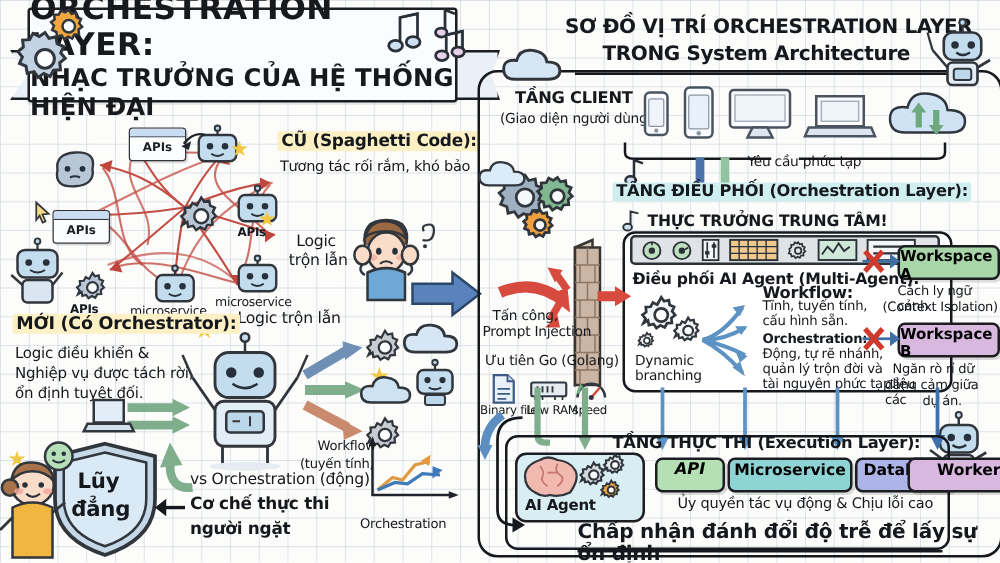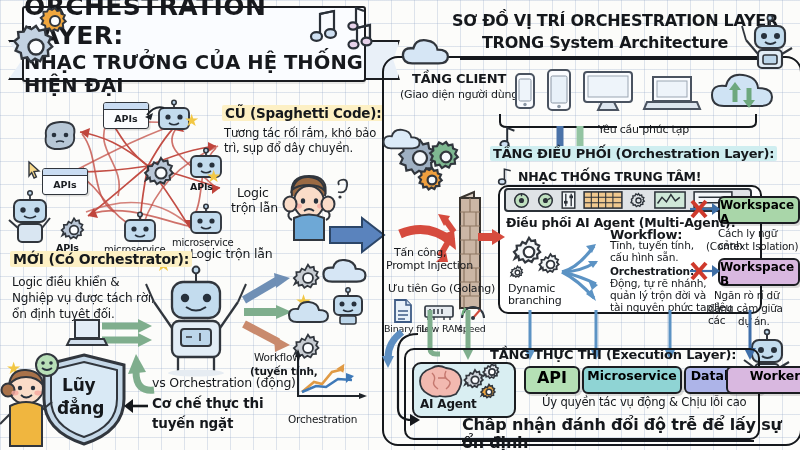--- a/index.html
+++ b/index.html
@@ -231,21 +231,20 @@
 
   <svg class="abs" style="left:140px;top:104px;" width="26" height="18" viewBox="0 0 26 18">
     <path d="M24 4q-9-3-17 7" stroke="#1f242a" stroke-width="1.9" fill="none"></path>
     <polygon points="5,13 13,9 11,16" fill="#1f242a"></polygon>
   </svg>
 
   <div class="t bold" style="left:222px;top:106px;font-size:13.5px;">
     <span class="hl">CŨ (Spaghetti Code):</span>
   </div>
   <div class="t" style="left:224px;top:127px;font-size:11.6px;">Tương tác rối rắm, khó bảo</div>
-  <div class="t" style="left:224px;top:142px;font-size:11.6px;">trì, sụp đổ dây chuyền.</div>
 
   <div class="t" style="left:237px;top:186px;font-size:12.5px;">Logic</div>
   <div class="t" style="left:231px;top:201px;font-size:12.5px;">trộn lẫn</div>
   <div class="t" style="left:190px;top:247px;font-size:12.5px;">Logic trộn lẫn</div>
 
   <svg class="abs" style="left:278px;top:170px;" width="62" height="72" viewBox="0 0 62 72">
     <path d="M14 26q-3-20 17-20t16 20" fill="#9b6a43" stroke="#31363d" stroke-width="2"></path>
     <ellipse cx="31" cy="32" rx="15" ry="16" fill="#fadcc8" stroke="#31363d" stroke-width="2"></ellipse>
     <path d="M14 20q4-14 17-13 14 1 16 14-5-6-16-6-12 0-17 5z" fill="#9b6a43" stroke="#31363d" stroke-width="2"></path>
     <ellipse cx="25" cy="31" rx="2.2" ry="2.8" fill="#27313c"></ellipse>
@@ -336,21 +335,21 @@
     <polygon points="4,22 12,2 22,20" fill="#7fae8d"></polygon>
   </svg>
 
   <svg class="abs" style="left:124px;top:398px;" width="26" height="16" viewBox="0 0 26 16">
     <path d="M24 8H8" stroke="#15181c" stroke-width="2.6" fill="none"></path>
       <polygon points="9,1 0,8 9,15" fill="#15181c"></polygon>
   </svg>
 
   <div class="t" style="left:152px;top:376px;font-size:12.5px;">vs Orchestration (động)</div>
   <div class="t bold" style="left:152px;top:396px;font-size:13.5px;">Cơ chế thực thi</div>
-  <div class="t bold" style="left:152px;top:416px;font-size:13.5px;">tuyến ngặt</div>
+  <div class="t bold" style="left:152px;top:416px;font-size:13.5px;">người ngặt</div>
 
   <svg class="abs" style="left:242px;top:272px;" width="66" height="86" viewBox="0 0 66 86">
     <path d="M2 28L36 8" stroke="#6f8fb5" stroke-width="8" fill="none"></path>
       <polygon points="32,1 48,6 34,16" fill="#6f8fb5"></polygon>
     <path d="M2 40h34" stroke="#7fae8d" stroke-width="8" fill="none"></path>
       <polygon points="34,33 50,40 34,47" fill="#7fae8d"></polygon>
     <path d="M2 52l34 18" stroke="#c98a6d" stroke-width="8" fill="none"></path>
       <polygon points="32,64 48,73 33,80" fill="#c98a6d"></polygon>
   </svg>
   <svg class="abs" style="left:292px;top:262px;" width="32" height="32" viewBox="0 0 36 36">
@@ -384,21 +383,21 @@
   <svg class="abs" style="left:292px;top:348px;" width="80" height="60" viewBox="0 0 80 60">
     <path d="M6 4v44h66" stroke="#1f242a" stroke-width="2" fill="none"></path>
     <polygon points="6,1 3,9 9,9" fill="#1f242a"></polygon>
       <polygon points="75,48 67,45 67,51" fill="#1f242a"></polygon>
     <path d="M10 44l12-10 8 2 10-12 12-3" stroke="#e09a44" stroke-width="2.6" fill="none"></path>
     <polygon points="54,17 45,19 50,25" fill="#e09a44" transform="rotate(-20 50 21)"></polygon>
     <path d="M10 44l14-6 10 1 12-8 14 1" stroke="#3e79b8" stroke-width="2.6" fill="none"></path>
     <polygon points="62,28 54,25 54,35" fill="#3e79b8"></polygon>
   </svg>
   <div class="t" style="left:254px;top:352px;font-size:10.5px;">Workflow</div>
-  <div class="t" style="left:250px;top:366px;font-size:10.5px;font-weight:bold;">(tuyến tính,</div>
+  <div class="t" style="left:240px;top:366px;font-size:10.5px;">(tuyến tính,</div>
   <div class="t" style="left:288px;top:414px;font-size:10.5px;">Orchestration</div>
 
   <div class="panel" style="left:382px;top:56px;width:416px;height:386px;border-radius:16px;"></div>
 
   <div class="t bold" style="left:452px;top:12px;font-size:16px;letter-spacing:-.3px;">SƠ ĐỒ VỊ TRÍ ORCHESTRATION LAYER</div>
   <div class="t bold" style="left:482px;top:34px;font-size:16px;letter-spacing:-.3px;">TRONG System Architecture</div>
   <div class="abs" style="left:460px;top:58px;width:300px;height:2px;background:#15181c;"></div>
 
   <svg class="abs" style="left:742px;top:14px;" width="56" height="62" viewBox="0 0 56 62">
     <line x1="28" y1="5" x2="28" y2="12" stroke="#31363d" stroke-width="2"></line>
@@ -481,21 +480,21 @@
     <path d="M9 22q-8 0-8-7t9-6q2-8 11-7 9 1 10 8 9 0 9 6t-8 6z" fill="#dcebf8" stroke="#31363d" stroke-width="2"></path>
   </svg>
   <svg class="abs" style="left:500px;top:124px;" width="18" height="26" viewBox="0 0 20 28">
     <path d="M8 22V4l8 3" stroke="#2a3038" stroke-width="2.2" fill="none"></path>
     <ellipse cx="5" cy="22" rx="4.6" ry="3.6" fill="#cfe0f2" stroke="#2a3038" stroke-width="2.2"></ellipse>
   </svg>
 
   <div class="t bold" style="left:490px;top:147px;font-size:13px;">
     <span class="hl-b">TẦNG ĐIỀU PHỐI (Orchestration Layer):</span>
   </div>
-  <div class="t bold" style="left:518px;top:170px;font-size:12.5px;">NHẠC THỐNG TRUNG TÂM!</div>
+  <div class="t bold" style="left:518px;top:170px;font-size:12.5px;">THỰC TRƯỞNG TRUNG TÂM!</div>
   <svg class="abs" style="left:496px;top:166px;" width="20" height="22" viewBox="0 0 20 28">
     <g stroke="#2a3038" stroke-width="2" fill="none">
         <path d="M8 20V4l8 2"></path>
       </g>
     <ellipse cx="5" cy="20" rx="4.4" ry="3.4" fill="#cfe0f2" stroke="#2a3038" stroke-width="2"></ellipse>
   </svg>
 
   <div class="panel" style="left:498px;top:185px;width:260px;height:125px;border-radius:10px;border-width:2.2px;background:#ffffff;"></div>
 
   <div class="abs" style="left:504px;top:188px;width:248px;height:24px;background:#dfe3e6;border:2px solid #2b3138;border-radius:4px;display:flex;align-items:center;gap:7px;padding:0 7px;box-sizing:border-box;">
@@ -703,21 +702,21 @@
       </g>
   </svg>
   <svg class="abs" style="left:480px;top:383px;" width="18" height="18" viewBox="0 0 36 36">
     <g fill="#f0a73f" stroke="#31363d" stroke-width="3.2">
         <path d="M18 3l2.4 3.4 4-.9.7 4 3.8 1.6-1.7 3.8 2.6 3.1-3.2 2.6.4 4.1-4.1.3-2 3.6-3.6-1.8-3.4 2.3-2.4-3.4-4 .9-.7-4L3 24.9l1.7-3.8L2.1 18l3.2-2.6-.4-4.1 4.1-.3 2-3.6 3.6 1.8z"></path>
         <circle cx="18" cy="18" r="5.6" fill="#fff"></circle>
       </g>
   </svg>
   <div class="t bold" style="left:420px;top:398px;font-size:12px;">AI Agent</div>
 
-  <div class="chip" style="left:524px;top:366px;width:52px;height:24px;background:#b5e0b5;font-size:16px;">
+  <div class="chip" style="left:524px;top:366px;width:52px;height:24px;background:#b5e0b5;font-size:13px;font-style:italic;">
     <span>API</span>
   </div>
   <div class="chip" style="left:582px;top:366px;width:96px;height:24px;background:#8fd4d4;font-size:12.5px;">
     <span>Microservice</span>
   </div>
   <div class="chip" style="left:684px;top:366px;width:76px;height:24px;background:#adb4e8;font-size:12.5px;">
     <span>Database</span>
   </div>
   <div class="chip" style="left:726px;top:366px;width:62px;height:24px;background:#d9b8e0;font-size:12.5px;padding-left:16px;">
     <span>Worker</span>

